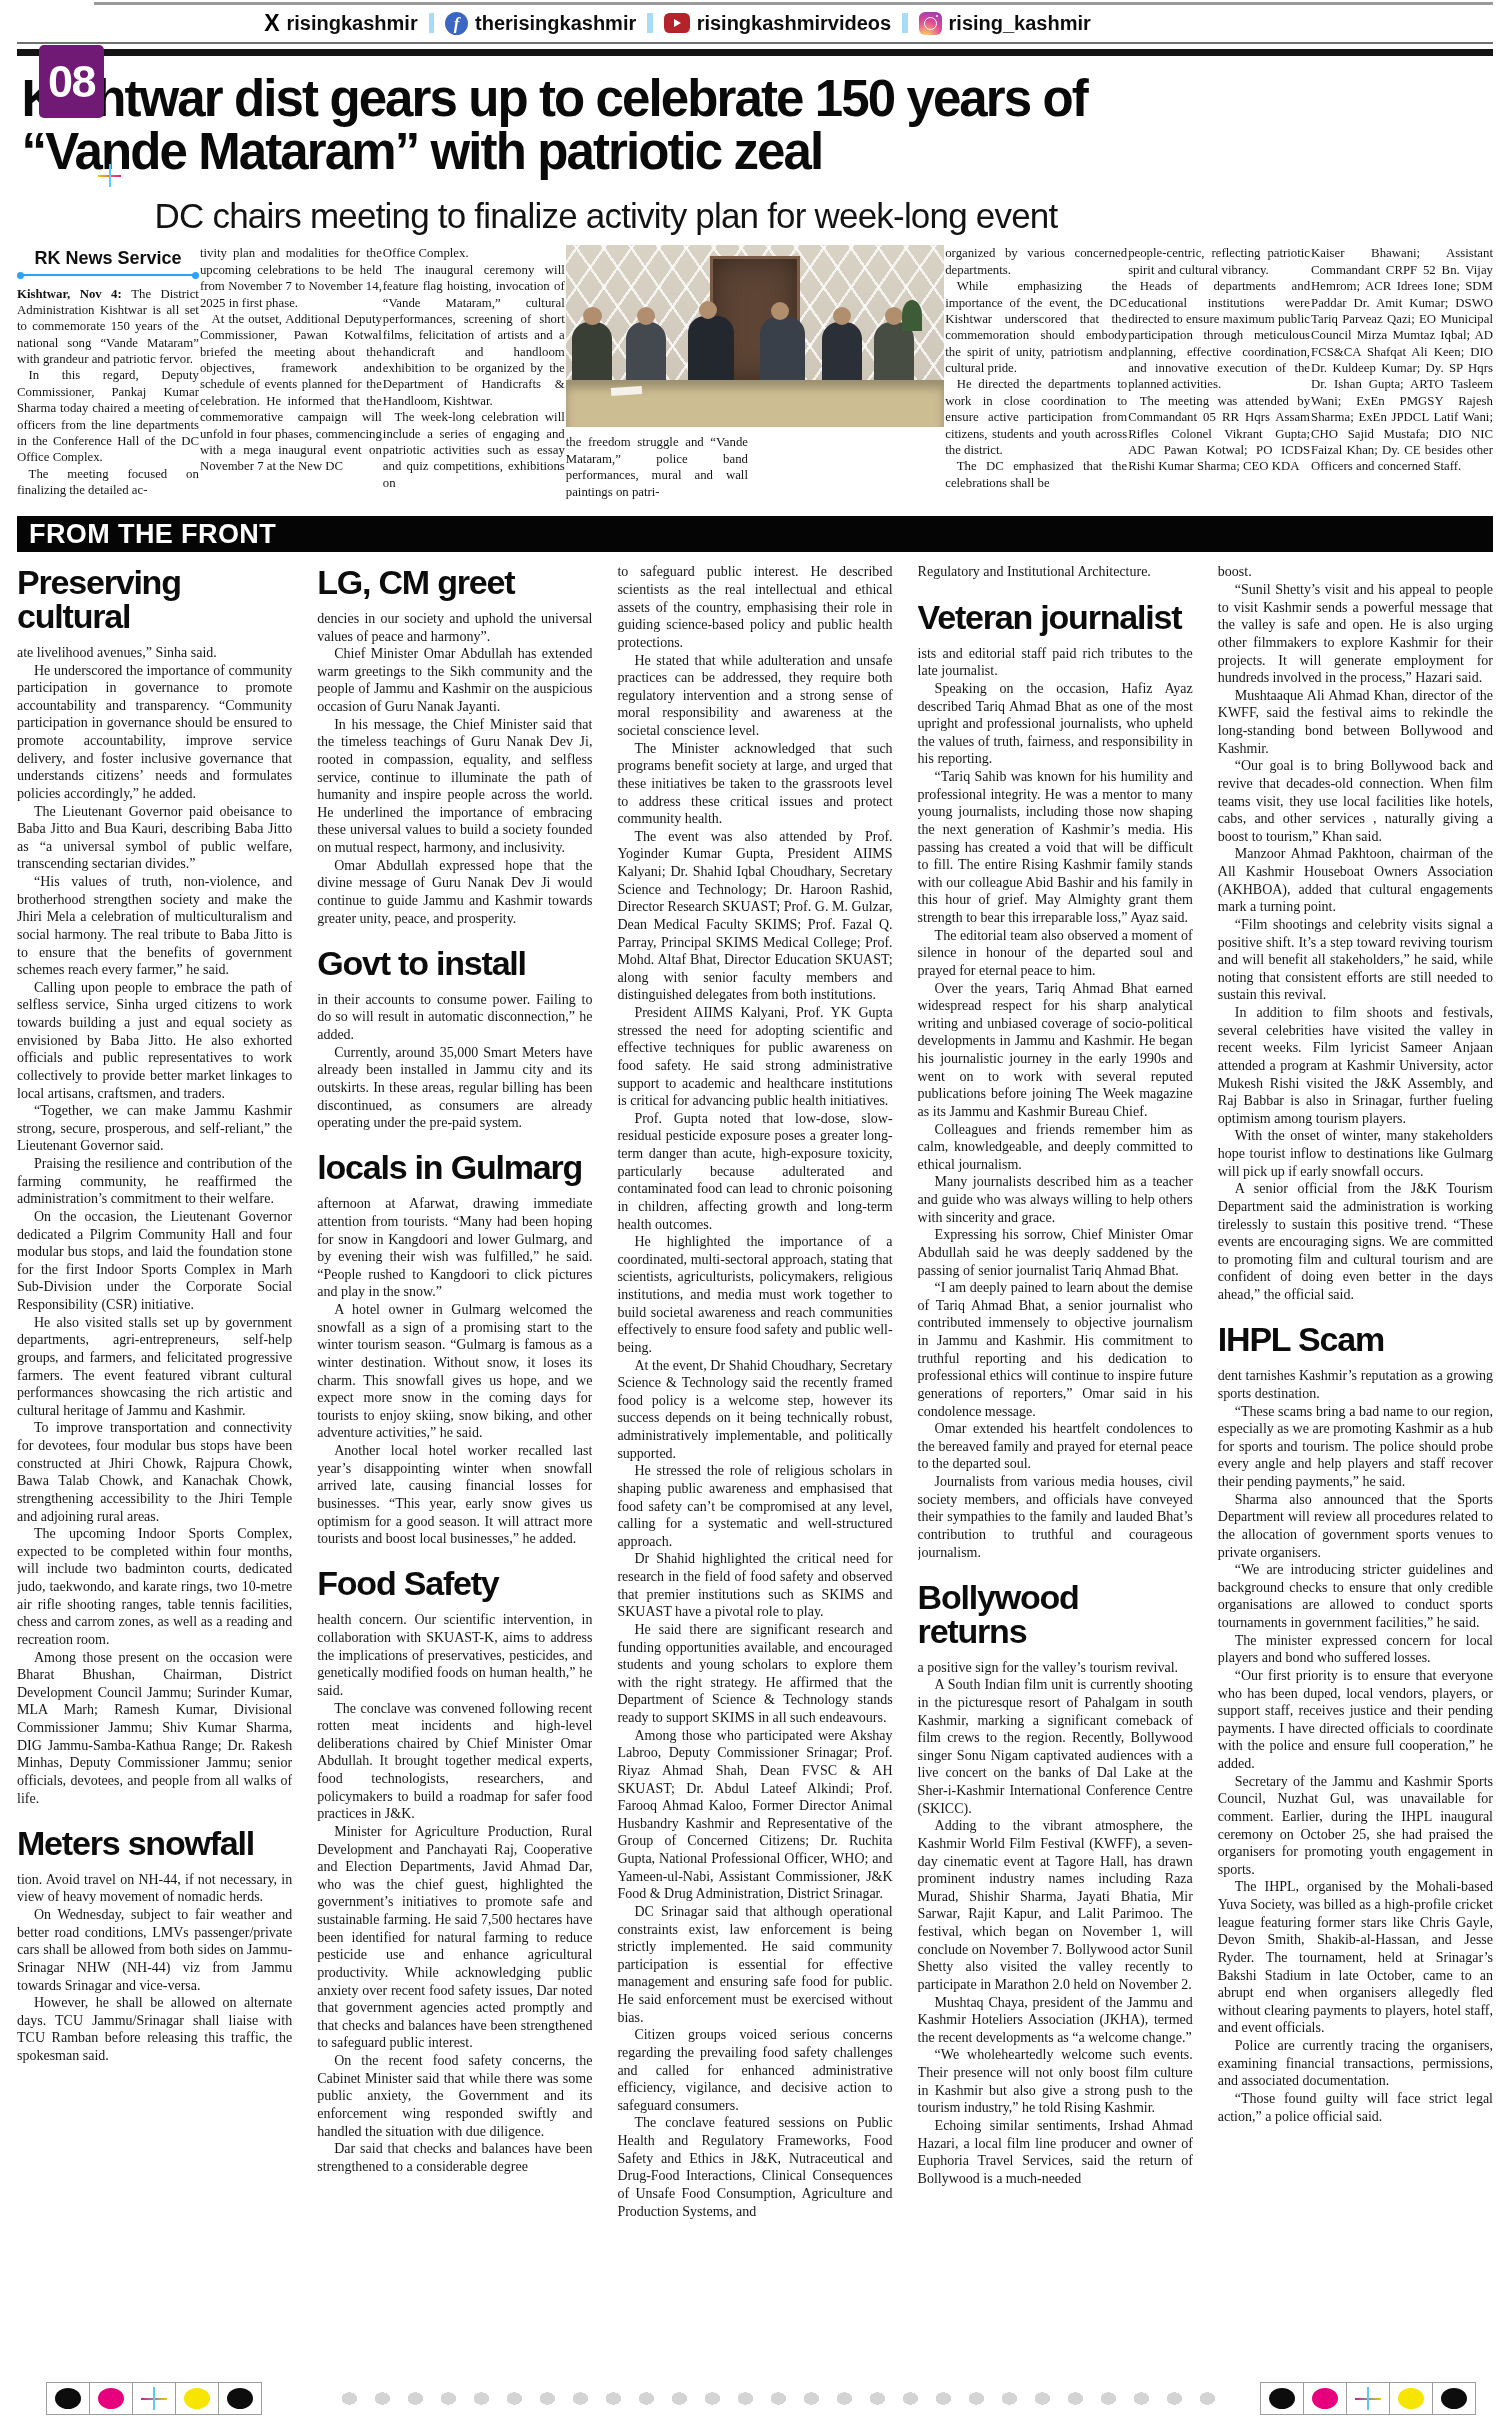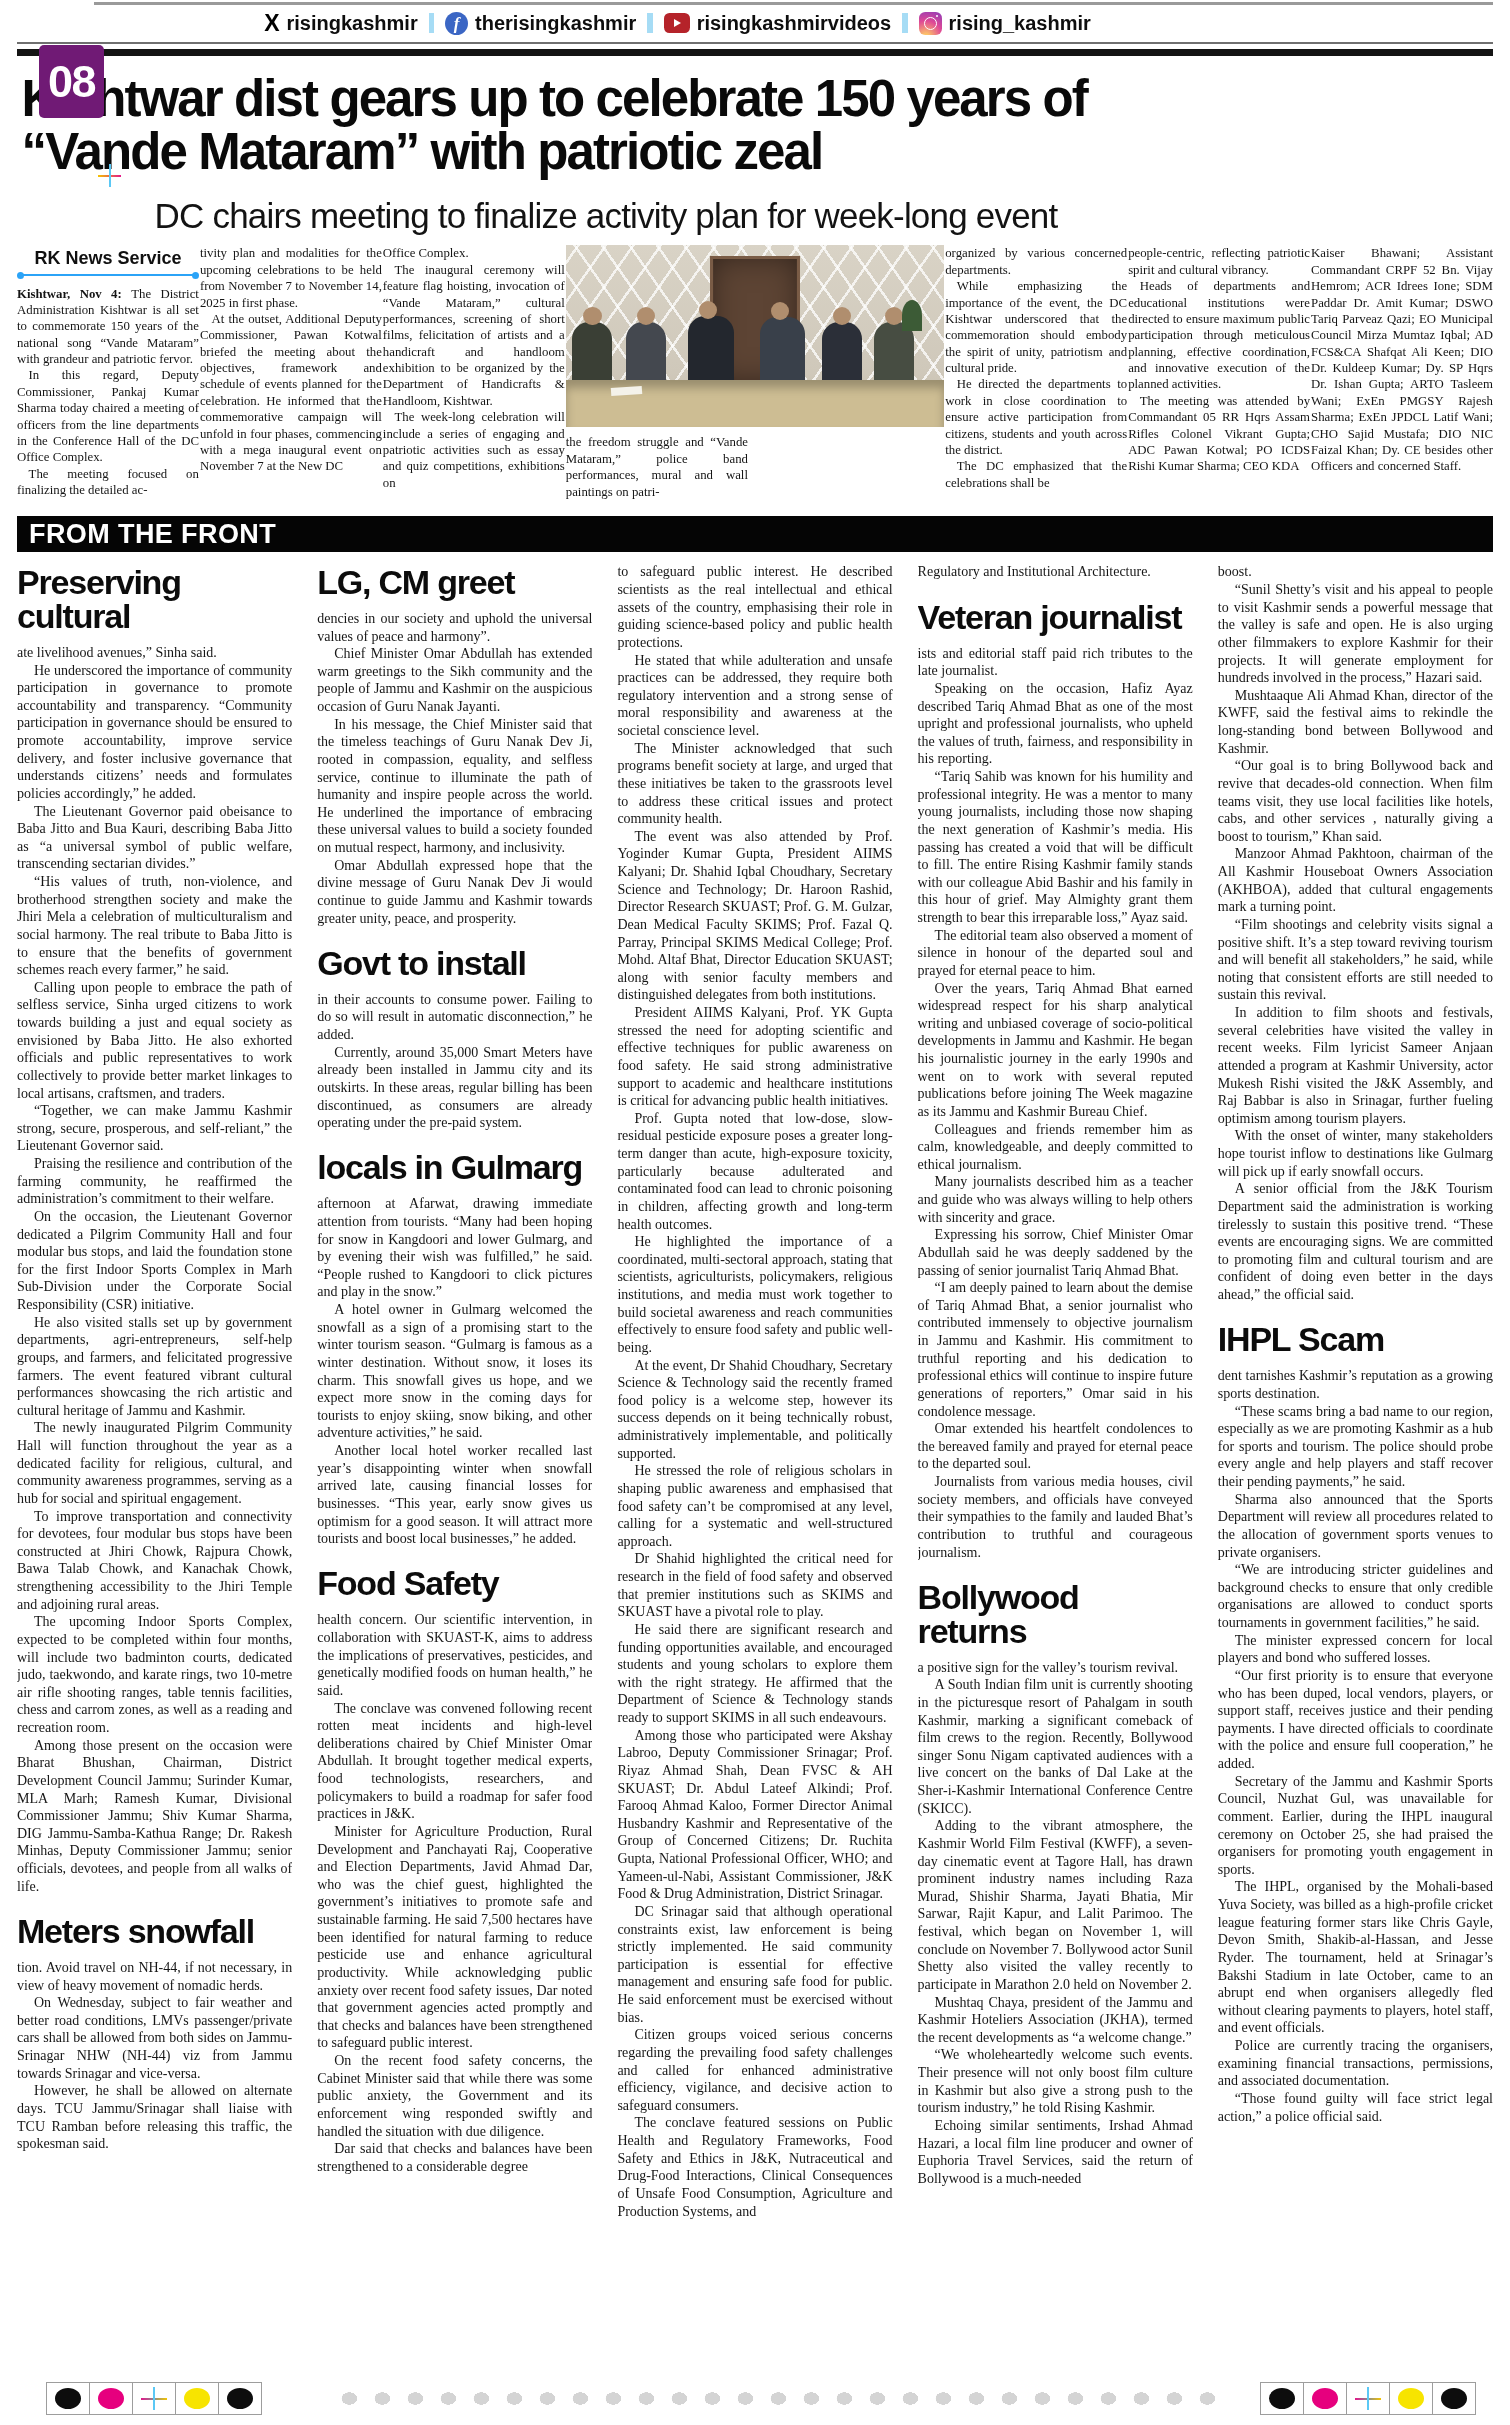--- a/index.html
+++ b/index.html
@@ -200,21 +200,20 @@
         <h3 class="front-h">Preserving cultural</h3>
         <p class="front-p noind">ate livelihood avenues,” Sinha said.</p>
         <p class="front-p">He underscored the importance of community participation in governance to promote accountability and transparency. “Community participation in governance should be ensured to promote accountability, improve service delivery, and foster inclusive governance that understands citizens’ needs and formulates policies accordingly,” he added.</p>
         <p class="front-p">The Lieutenant Governor paid obeisance to Baba Jitto and Bua Kauri, describing Baba Jitto as “a universal symbol of public welfare, transcending sectarian divides.”</p>
         <p class="front-p">“His values of truth, non-violence, and brotherhood strengthen society and make the Jhiri Mela a celebration of multiculturalism and social harmony. The real tribute to Baba Jitto is to ensure that the benefits of government schemes reach every farmer,” he said.</p>
         <p class="front-p">Calling upon people to embrace the path of selfless service, Sinha urged citizens to work towards building a just and equal society as envisioned by Baba Jitto. He also exhorted officials and public representatives to work collectively to provide better market linkages to local artisans, craftsmen, and traders.</p>
         <p class="front-p">“Together, we can make Jammu Kashmir strong, secure, prosperous, and self-reliant,” the Lieutenant Governor said.</p>
         <p class="front-p">Praising the resilience and contribution of the farming community, he reaffirmed the administration’s commitment to their welfare.</p>
         <p class="front-p">On the occasion, the Lieutenant Governor dedicated a Pilgrim Community Hall and four modular bus stops, and laid the foundation stone for the first Indoor Sports Complex in Marh Sub-Division under the Corporate Social Responsibility (CSR) initiative.</p>
         <p class="front-p">He also visited stalls set up by government departments, agri-entrepreneurs, self-help groups, and farmers, and felicitated progressive farmers. The event featured vibrant cultural performances showcasing the rich artistic and cultural heritage of Jammu and Kashmir.</p>
-        <p class="front-p">The newly inaugurated Pilgrim Community Hall will function throughout the year as a dedicated facility for religious, cultural, and community awareness programmes, serving as a hub for social and spiritual engagement.</p>
         <p class="front-p">To improve transportation and connectivity for devotees, four modular bus stops have been constructed at Jhiri Chowk, Rajpura Chowk, Bawa Talab Chowk, and Kanachak Chowk, strengthening accessibility to the Jhiri Temple and adjoining rural areas.</p>
         <p class="front-p">The upcoming Indoor Sports Complex, expected to be completed within four months, will include two badminton courts, dedicated judo, taekwondo, and karate rings, two 10-metre air rifle shooting ranges, table tennis facilities, chess and carrom zones, as well as a reading and recreation room.</p>
         <p class="front-p">Among those present on the occasion were Bharat Bhushan, Chairman, District Development Council Jammu; Surinder Kumar, MLA Marh; Ramesh Kumar, Divisional Commissioner Jammu; Shiv Kumar Sharma, DIG Jammu-Samba-Kathua Range; Dr. Rakesh Minhas, Deputy Commissioner Jammu; senior officials, devotees, and people from all walks of life.</p>
         <h3 class="front-h">Meters snowfall</h3>
         <p class="front-p noind">tion. Avoid travel on NH-44, if not necessary, in view of heavy movement of nomadic herds.</p>
         <p class="front-p">On Wednesday, subject to fair weather and better road conditions, LMVs passenger/private cars shall be allowed from both sides on Jammu-Srinagar NHW (NH-44) viz from Jammu towards Srinagar and vice-versa.</p>
         <p class="front-p">However, he shall be allowed on alternate days. TCU Jammu/Srinagar shall liaise with TCU Ramban before releasing this traffic, the spokesman said.</p>
       </div>
     <div class="front-col">
         <h3 class="front-h">LG, CM greet</h3>

